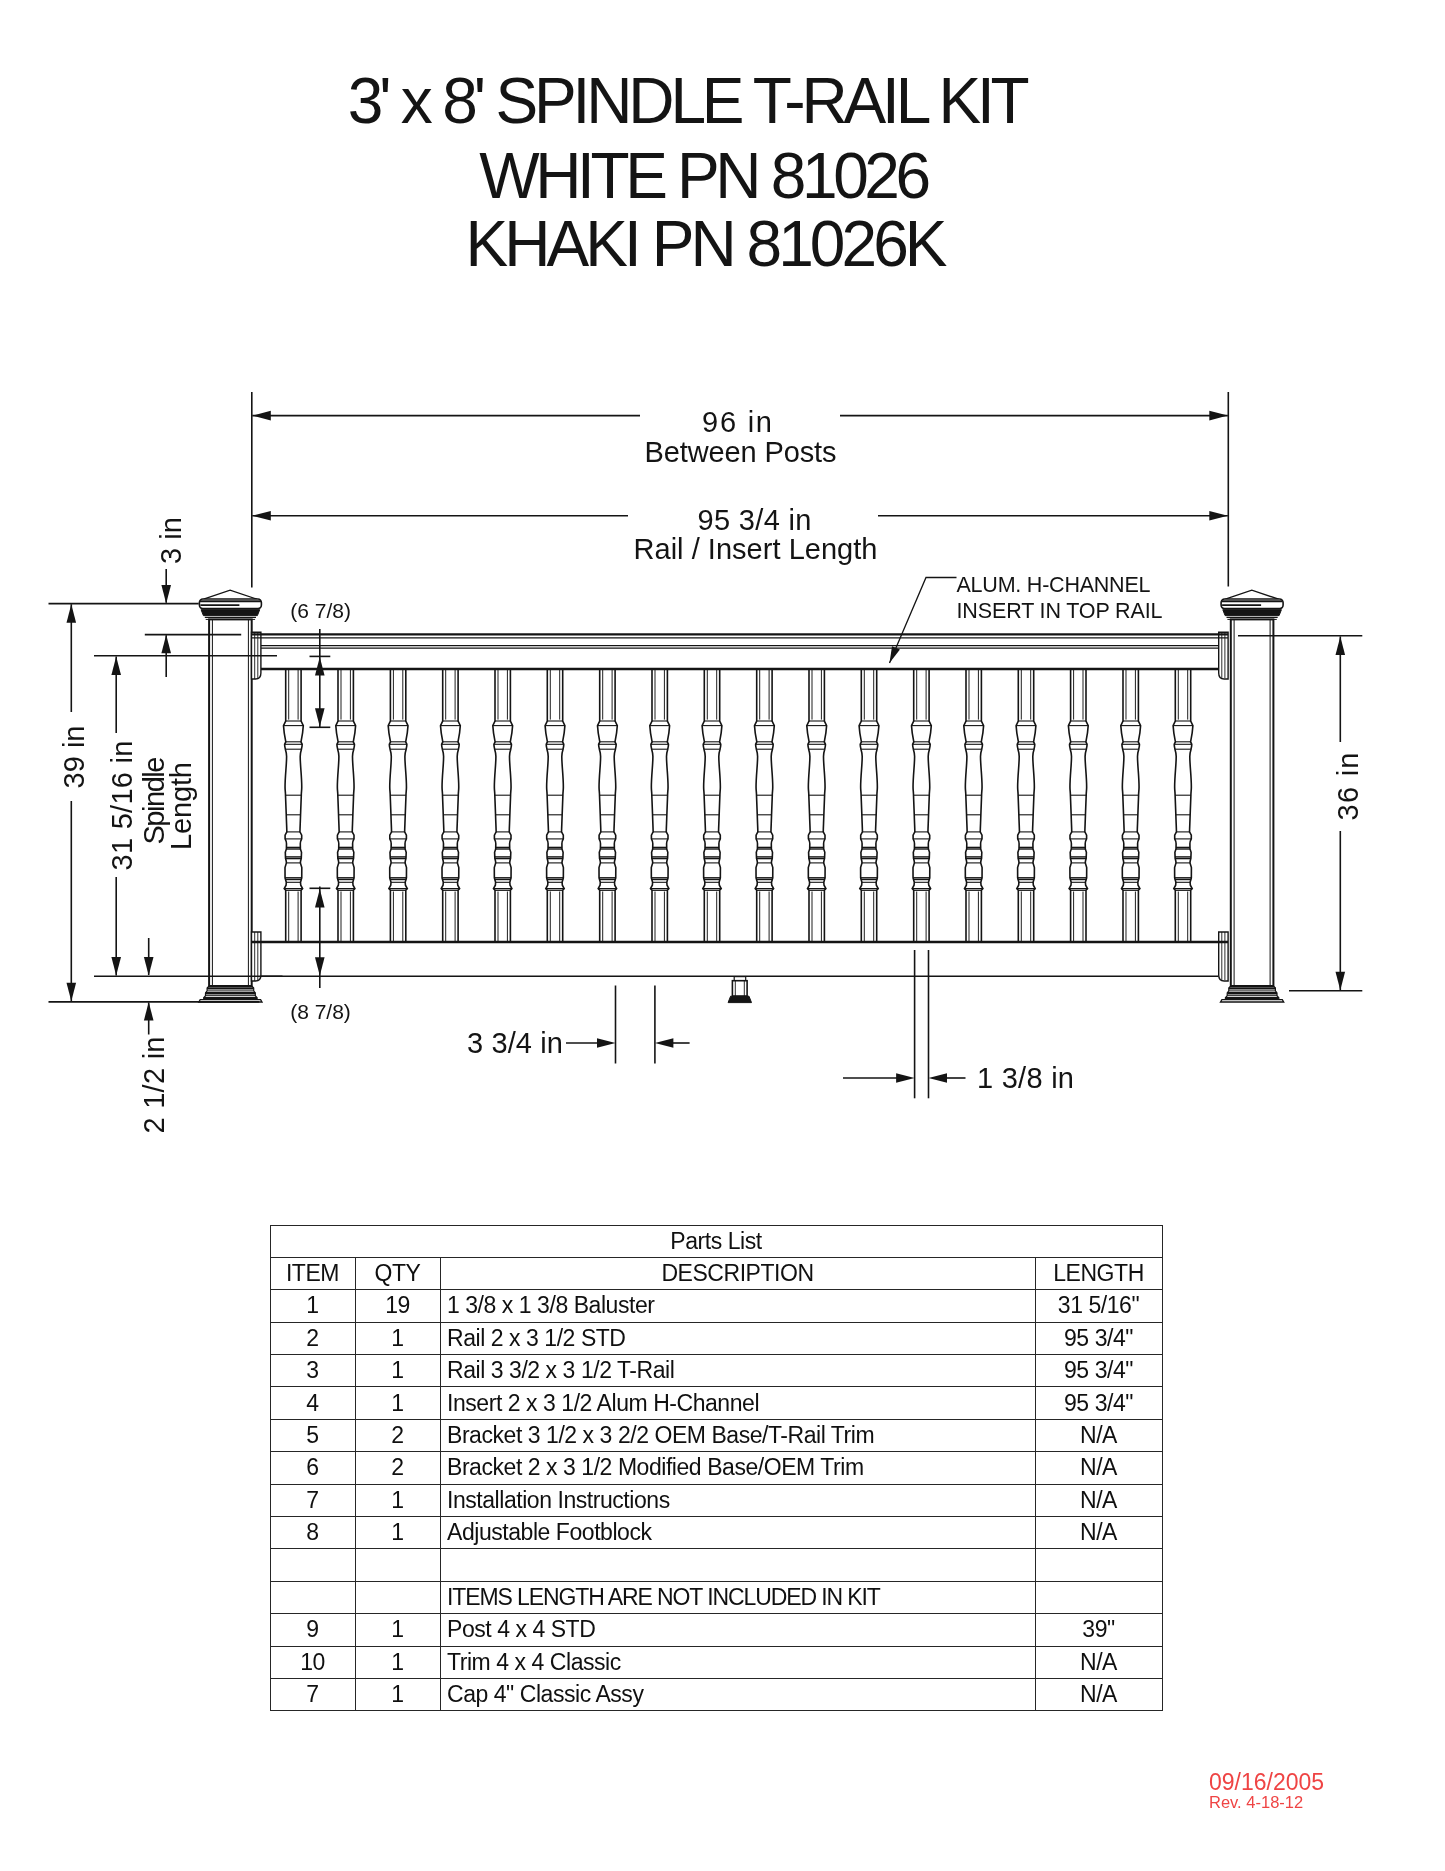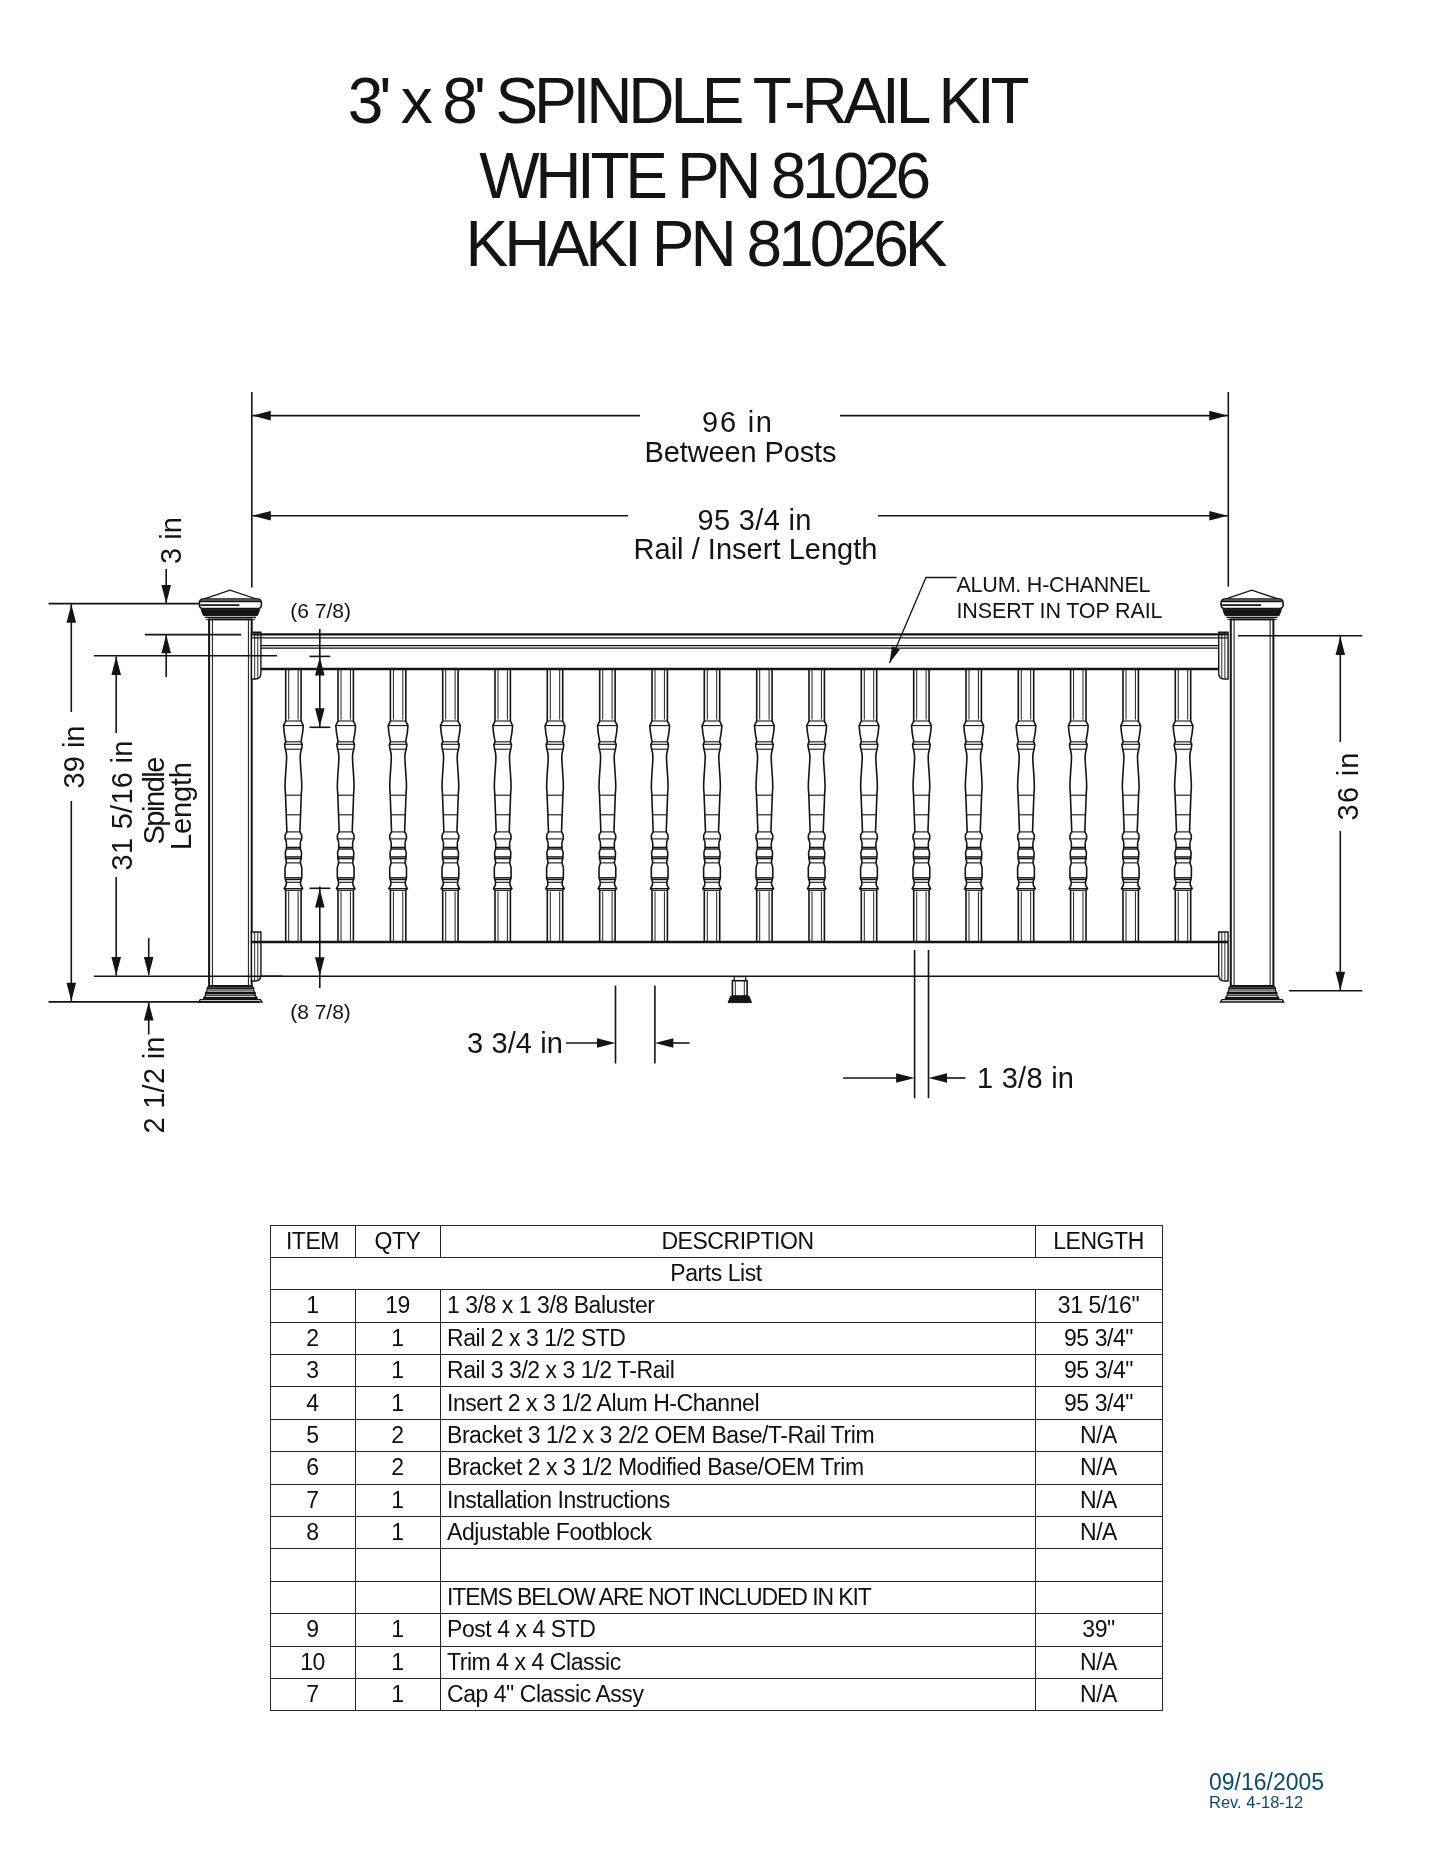--- a/index.html
+++ b/index.html
@@ -6,21 +6,21 @@
 body{width:1445px;height:1871px;position:relative;overflow:hidden;
   font-family:"Liberation Sans",sans-serif;color:#1a1a1a;}
 svg{position:absolute;left:0;top:0;}
 svg text{font-family:"Liberation Sans",sans-serif;fill:#141414;stroke:none;}
 #plist{position:absolute;left:269.5px;top:1224.5px;border-collapse:collapse;table-layout:fixed;}
 #plist td{border:1.4px solid #262626;height:31.4px;padding:0;font-size:23px;color:#101010;letter-spacing:-0.45px;
   overflow:hidden;white-space:nowrap;}
 #plist td.c{text-align:center;}
 #plist td.d{text-align:left;padding-left:6.5px;margin-left:32px;}
 #plist td.t{text-align:center;}
-.ft{position:absolute;white-space:nowrap;color:#0c4a6e;}
+.ft{position:absolute;white-space:nowrap;color:#ef4444;}
 </style>
 </head>
 <body>
 
 <svg width="1445" height="1871" viewBox="0 0 1445 1871">
 <defs>
 <g id="sph" fill="none">
 <path d="M-7.7,668.2 V721 L-9.9,725.6 C-9.6,731.5 -8.7,736.6 -7.6,741.8 L-8.75,744.3 C-8.8,746.3 -8.3,747.7 -8.05,749.2 C-7.3,751.6 -6.8,753.2 -6.8,756.4 C-6.8,765.5 -8.35,776 -8.35,787 C-8.35,790.5 -7.9,792.2 -7.9,795.2 L-7.15,814.8 C-7.0,821 -6.65,826.5 -6.55,831.9 L-8.3,835.2 L-8.3,838.9 C-7.4,840.6 -6.9,841.4 -6.9,843.7 L-7.0,848.9 L-8.1,852.3 L-7.85,858.5 C-7.3,860.2 -7.0,860.9 -7.0,862.9 L-8.4,867.5 L-8.35,877.8 L-7.1,882.3 L-7.35,885.2 L-9.2,888.6 L-7.7,890.2 V942.5" stroke-width="1.6"></path>
 <line x1="-4.7" y1="668.2" x2="-4.7" y2="719.6" stroke-width="0.95"></line>
 <line x1="-4.7" y1="891.5" x2="-4.7" y2="942.5" stroke-width="0.95"></line>
@@ -280,29 +280,29 @@
 
 <table id="plist">
 <colgroup>
       <col style="width:85px">
       <col style="width:85px">
       <col style="width:595px">
       <col style="width:127px">
     </colgroup>
 <tbody>
       <tr>
+        <td class="t" colspan="4">Parts List</td>
+      </tr>
+<tr>
         <td class="c">ITEM</td>
         <td class="c">QTY</td>
         <td class="c">DESCRIPTION</td>
         <td class="c">LENGTH</td>
       </tr>
 <tr>
-        <td class="t" colspan="4">Parts List</td>
-      </tr>
-<tr>
         <td class="c">1</td>
         <td class="c">19</td>
         <td class="d">1 3/8 x 1 3/8 Baluster</td>
         <td class="c">31 5/16"</td>
       </tr>
 <tr>
         <td class="c">2</td>
         <td class="c">1</td>
         <td class="d">Rail 2 x 3 1/2 STD</td>
         <td class="c">95 3/4"</td>
@@ -345,21 +345,21 @@
       </tr>
 <tr>
         <td class="c"></td>
         <td class="c"></td>
         <td class="d"></td>
         <td class="c"></td>
       </tr>
 <tr>
         <td class="c"></td>
         <td class="c"></td>
-        <td class="d"><span style="letter-spacing:-1.1px">ITEMS BELOW ARE NOT INCLUDED IN KIT</span></td>
+        <td class="d"><span style="letter-spacing:-1.1px">ITEMS LENGTH ARE NOT INCLUDED IN KIT</span></td>
         <td class="c"></td>
       </tr>
 <tr>
         <td class="c">9</td>
         <td class="c">1</td>
         <td class="d">Post 4 x 4 STD</td>
         <td class="c">39"</td>
       </tr>
 <tr>
         <td class="c">10</td>

